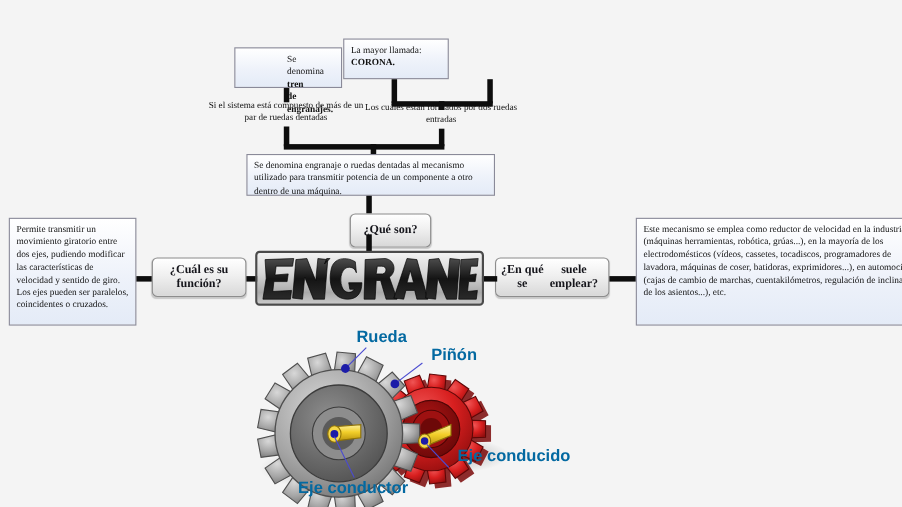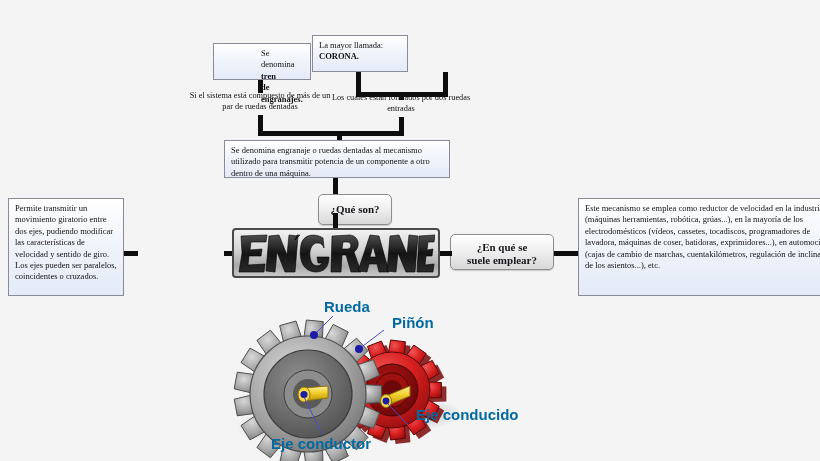--- a/index.html
+++ b/index.html
@@ -124,24 +124,28 @@
   <div class="pill" style="left:296px; top:194px; width:74px; height:31px;margin-left:22px;">¿Qué son?</div>
 
   <div class="conn conn-v" style="left:333px; top:213px; height:16px;"></div>
 
   <div class="box" id="box-left" style="left:8px; top:198px; width:116px; height:98px;">
     <span>Permite transmitir un movimiento giratorio entre dos ejes, pudiendo modificar las características de velocidad y sentido de giro. Los ejes pueden ser paralelos, coincidentes o cruzados.</span>
   </div>
 
   <div class="conn conn-h" style="left:124px; top:251px; width:14px;"></div>
 
+  <div class="pill" style="left:138px; top:234px; width:86px; height:36px; flex-direction:column;">
+    <span>¿Cuál es su</span>
+    <span>función?</span>
+  </div>
 
   <div class="conn conn-h" style="left:224px; top:251px; width:10px;"></div>
 
-  <div class="pill" style="left:450px; top:234px; width:104px; height:36px; flex-direction:column;justify-content:flex-end;">
+  <div class="pill" style="left:450px; top:234px; width:104px; height:36px; flex-direction:row;">
     <span>¿En qué se</span>
     <span>suele emplear?</span>
   </div>
 
   <div class="conn conn-h" style="left:438px; top:251px; width:14px;"></div>
 
   <div class="conn conn-h" style="left:554px; top:251px; width:24px;"></div>
 
   <div class="box" id="box-right" style="left:578px; top:198px; width:266px; height:98px;">
     <span>Este mecanismo se emplea como reductor de velocidad en la industria (máquinas herramientas, robótica, grúas...), en la mayoría de los electrodomésticos (vídeos, cassetes, tocadiscos, programadores de lavadora, máquinas de coser, batidoras, exprimidores...), en automoción (cajas de cambio de marchas, cuentakilómetros, regulación de inclinación de los asientos...), etc.</span>

